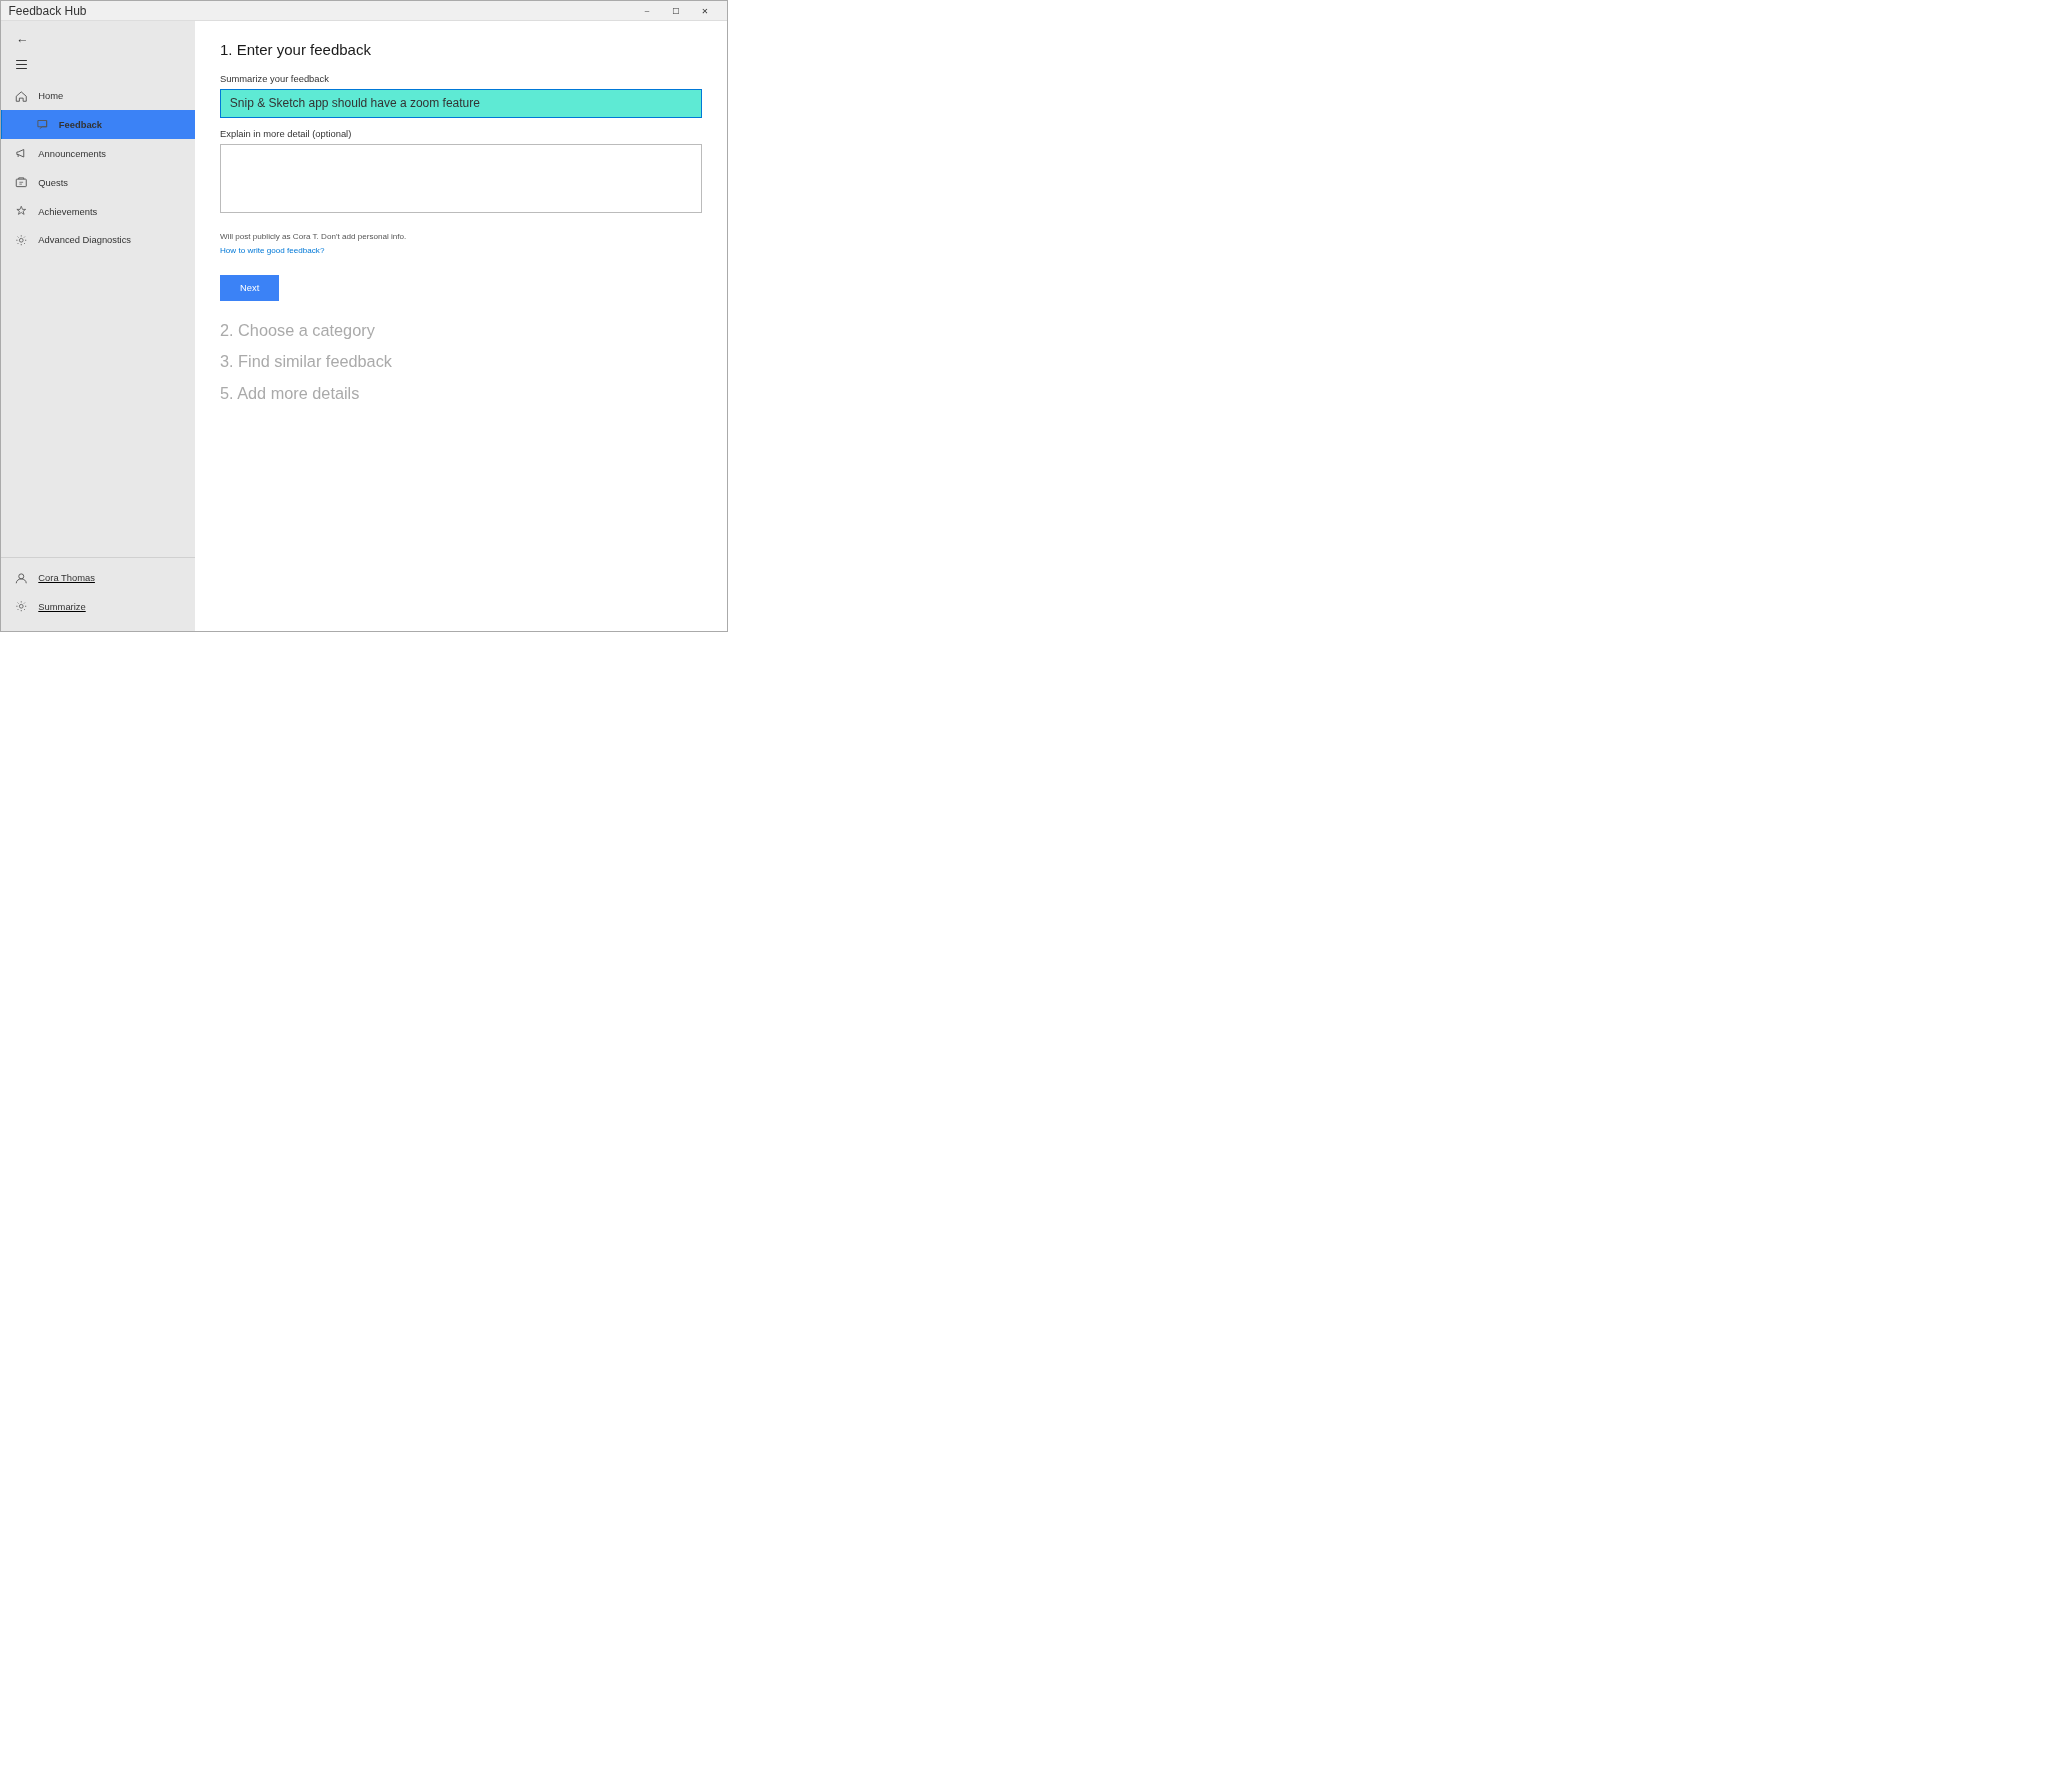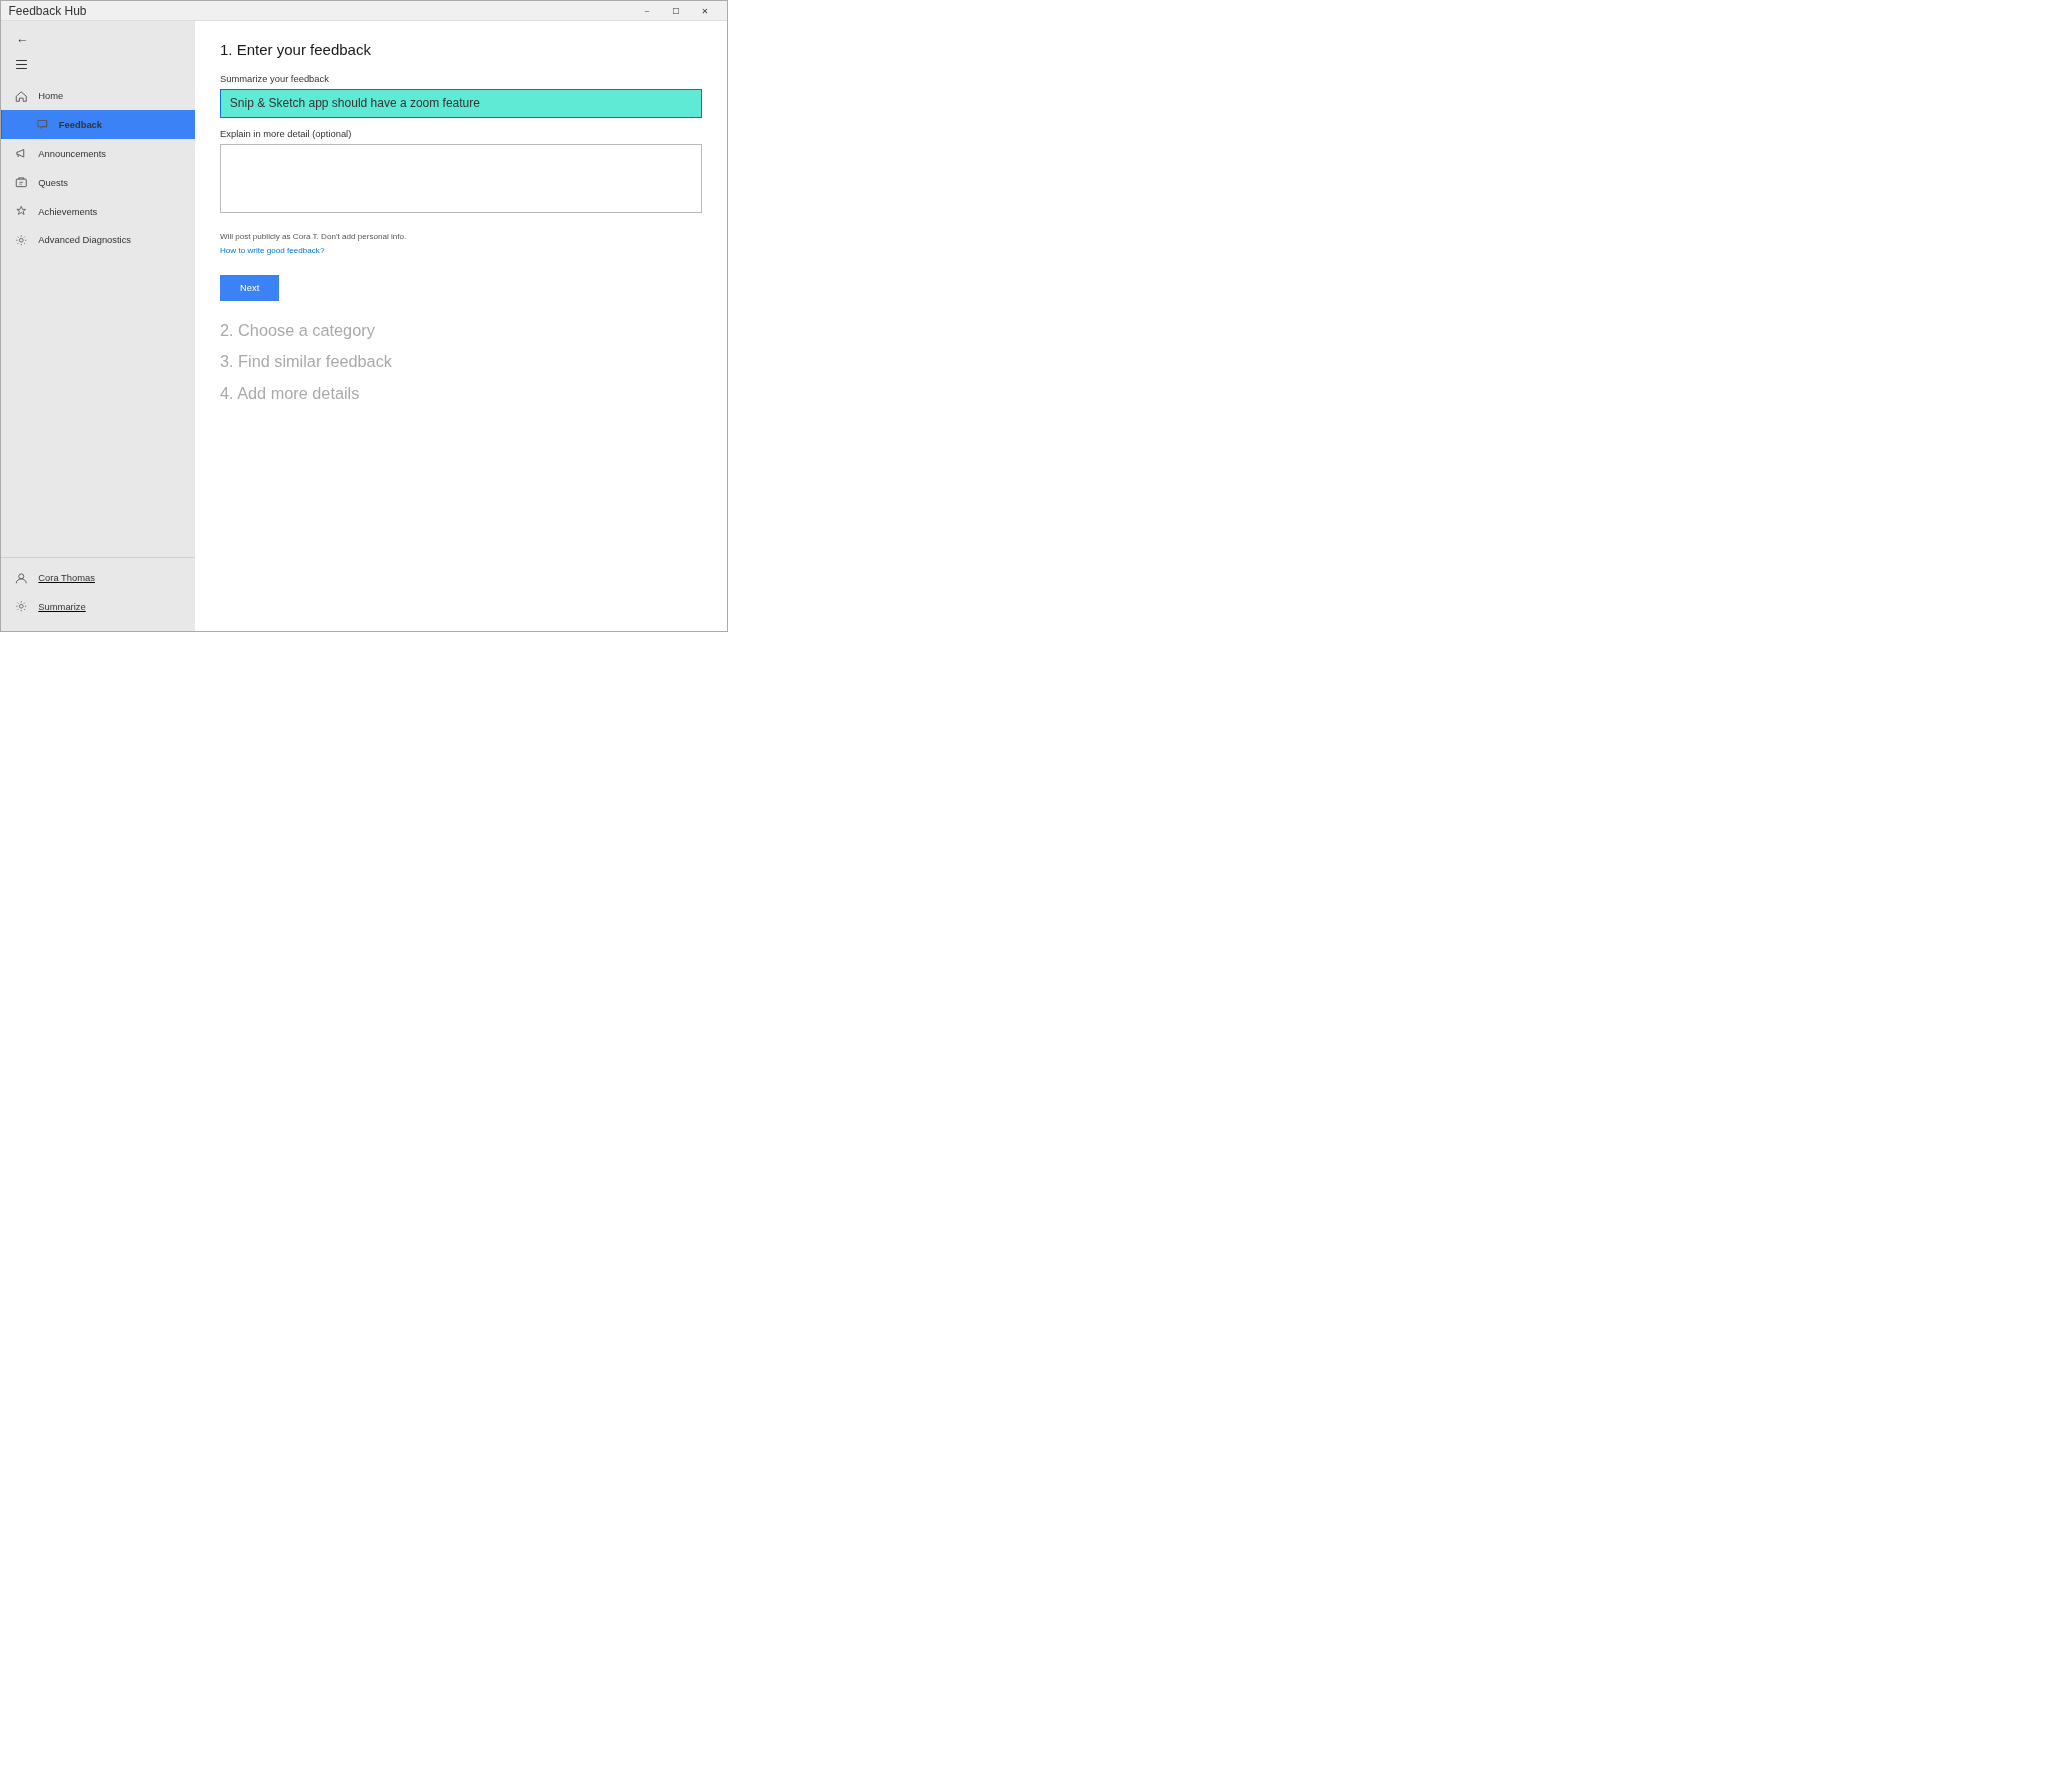--- a/index.html
+++ b/index.html
@@ -354,17 +354,17 @@
     <br>
     <button class="next-btn">Next</button>
 
     
     <h2 class="section-title-inactive">2. Choose a category</h2>
 
     
     <h2 class="section-title-inactive">3. Find similar feedback</h2>
 
     
-    <h2 class="section-title-inactive">4. Add more details</h2>
+    <h2 class="section-title-inactive">5. Add more details</h2>
 
   </div>
 </div>
 
 
 </body></html>

